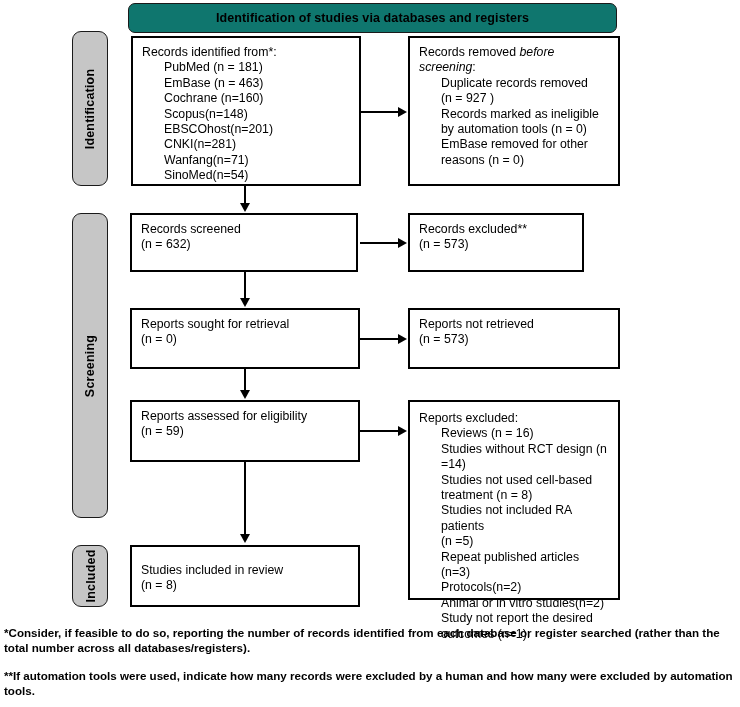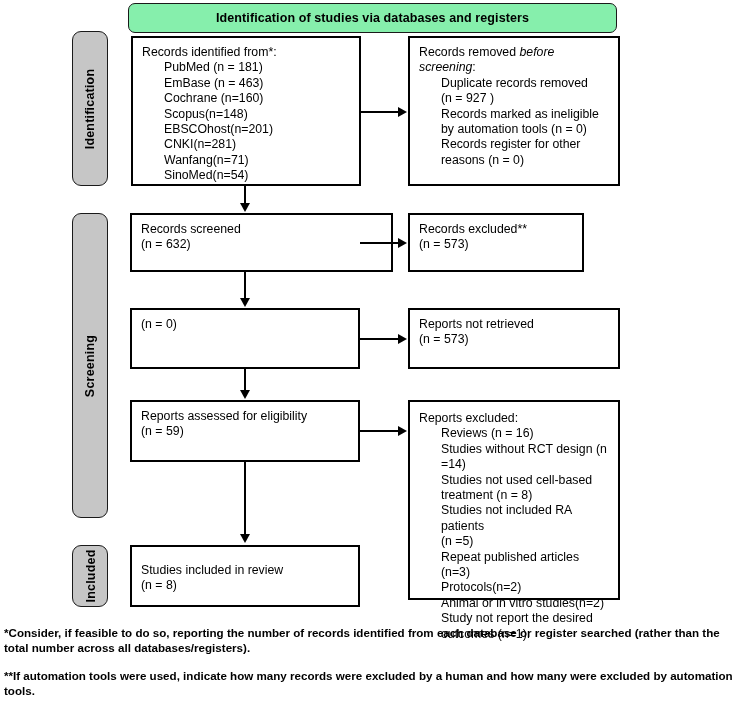--- a/index.html
+++ b/index.html
@@ -23,21 +23,21 @@
     height: 707px;
   }
 
   
   .phase-banner {
     position: absolute;
     left: 128px;
     top: 3px;
     width: 489px;
     height: 30px;
-    background: #86efac;
+    background: #0f766e;
     border: 1.5px solid #1a1a1a;
     border-radius: 7px;
     display: flex;
     align-items: center;
     justify-content: center;
     box-sizing: border-box;
   }
   .phase-banner-label {
     color: #000000;
     font-size: 12.5px;
@@ -79,21 +79,21 @@
     font-size: 12.3px;
     line-height: 15.4px;
     color: #000000;
   }
   .flow-box .box-line { white-space: pre-wrap; }
   .flow-box .box-line.indent { padding-left: 22px; }
   .flow-box .ital { font-style: italic; }
 
   #box-identified      { left: 131px; top: 36px;  width: 230px; height: 150px; }
   #box-removed         { left: 408px; top: 36px;  width: 212px; height: 150px; }
-  #box-screened        { left: 130px; top: 213px; width: 263px; height: 59px; }
+  #box-screened        { left: 130px; top: 213px; width: 228px; height: 59px; }
   #box-excluded        { left: 408px; top: 213px; width: 176px; height: 59px; }
   #box-sought          { left: 130px; top: 308px; width: 230px; height: 61px; }
   #box-not-retrieved   { left: 408px; top: 308px; width: 212px; height: 61px; }
   #box-assessed        { left: 130px; top: 400px; width: 230px; height: 62px; }
   #box-reports-excluded{ left: 408px; top: 400px; width: 212px; height: 200px;
                           padding-top: 9px; }
   #box-included        { left: 130px; top: 545px; width: 230px; height: 62px;
                           padding-top: 16px; }
 
   #box-included .box-line { font-size: 12.3px; }
@@ -189,35 +189,36 @@
     <div class="box-line indent">Wanfang(n=71)</div>
     <div class="box-line indent">SinoMed(n=54)</div>
   </div>
 
   <div class="flow-box" id="box-removed">
     <div class="box-line"><span>Records removed </span><span class="ital">before screening</span><span>:</span></div>
     <div class="box-line indent">Duplicate records removed</div>
     <div class="box-line indent">(n = 927 )</div>
     <div class="box-line indent">Records marked as ineligible</div>
     <div class="box-line indent">by automation tools (n = 0)</div>
-    <div class="box-line indent">Records register for other</div>
+    <div class="box-line indent">EmBase removed for other</div>
     <div class="box-line indent">reasons (n = 0)</div>
   </div>
 
   <div class="flow-box" id="box-screened">
     <div class="box-line">Records screened</div>
     <div class="box-line">(n = 632)</div>
   </div>
 
   <div class="flow-box" id="box-excluded">
     <div class="box-line">Records excluded**</div>
     <div class="box-line">(n = 573)</div>
   </div>
 
   <div class="flow-box" id="box-sought">
+    <div class="box-line">Reports sought for retrieval</div>
     <div class="box-line">(n = 0)</div>
   </div>
 
   <div class="flow-box" id="box-not-retrieved">
     <div class="box-line">Reports not retrieved</div>
     <div class="box-line">(n = 573)</div>
   </div>
 
   <div class="flow-box" id="box-assessed">
     <div class="box-line">Reports assessed for eligibility</div>

